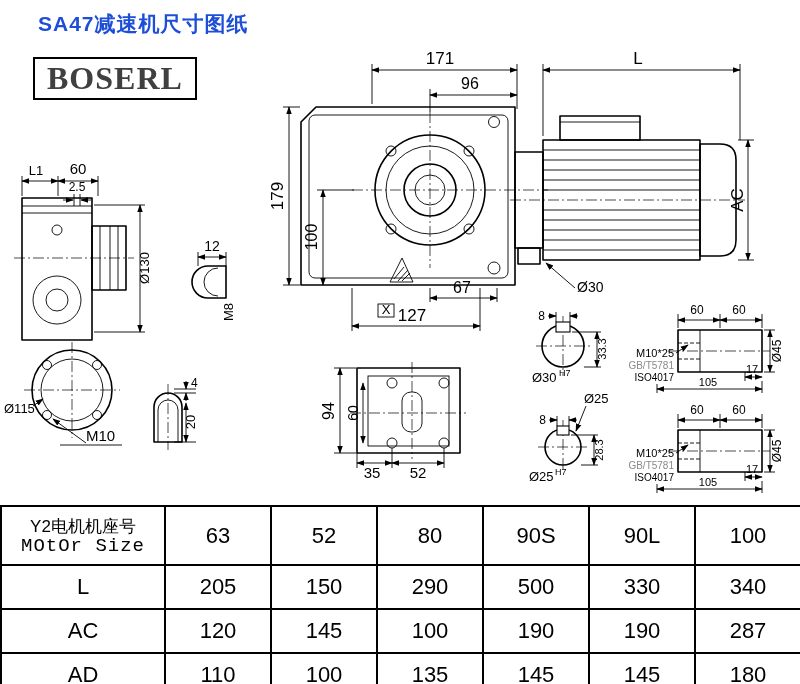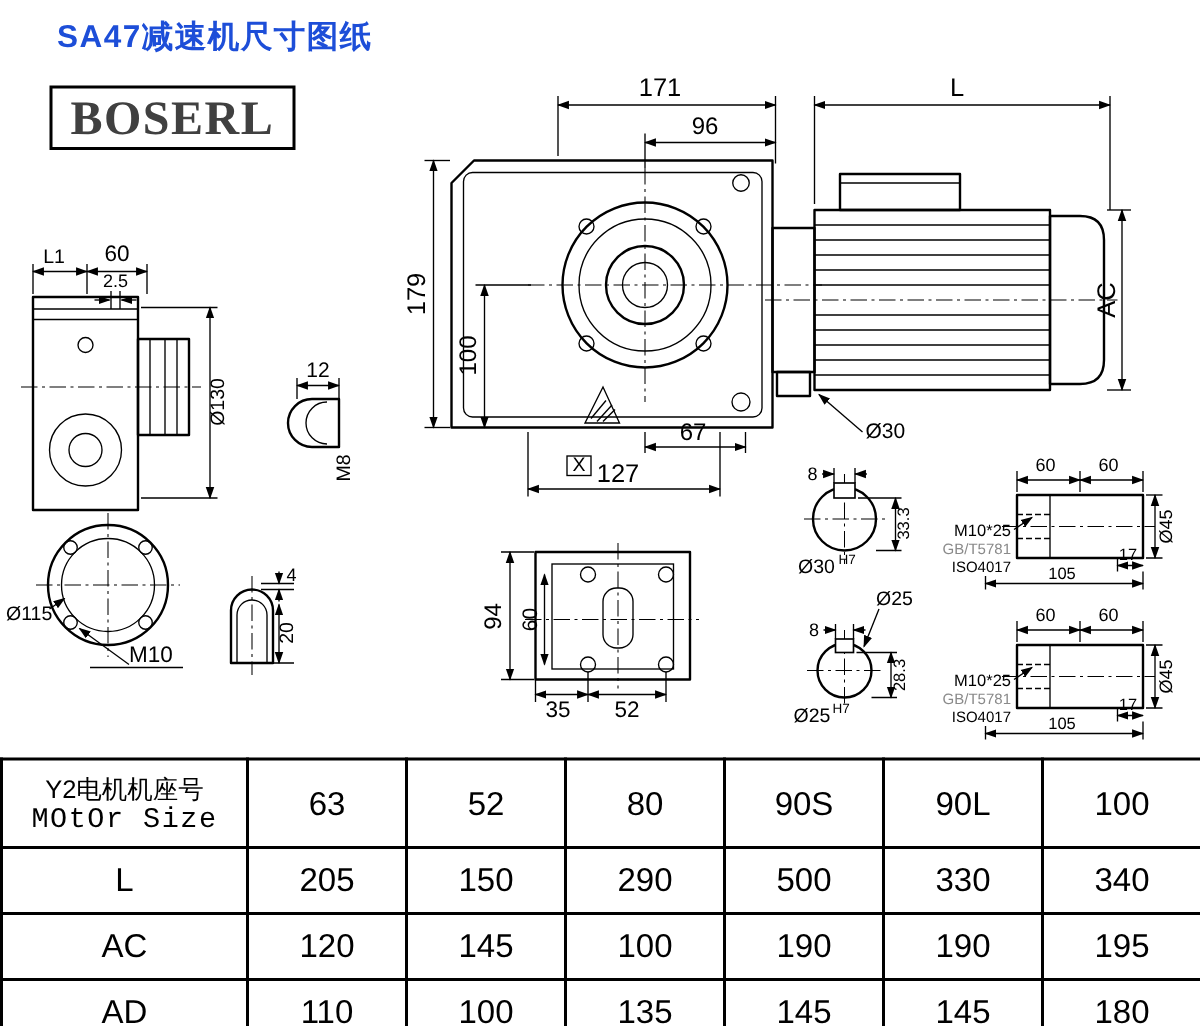--- a/index.html
+++ b/index.html
@@ -381,21 +381,21 @@
     <td>330</td>
     <td>340</td>
   </tr>
   <tr>
     <td>AC</td>
     <td>120</td>
     <td>145</td>
     <td>100</td>
     <td>190</td>
     <td>190</td>
-    <td>195</td>
+    <td>287</td>
   </tr>
   <tr>
     <td>AD</td>
     <td>110</td>
     <td>100</td>
     <td>135</td>
     <td>145</td>
     <td>145</td>
     <td>180</td>
   </tr>

